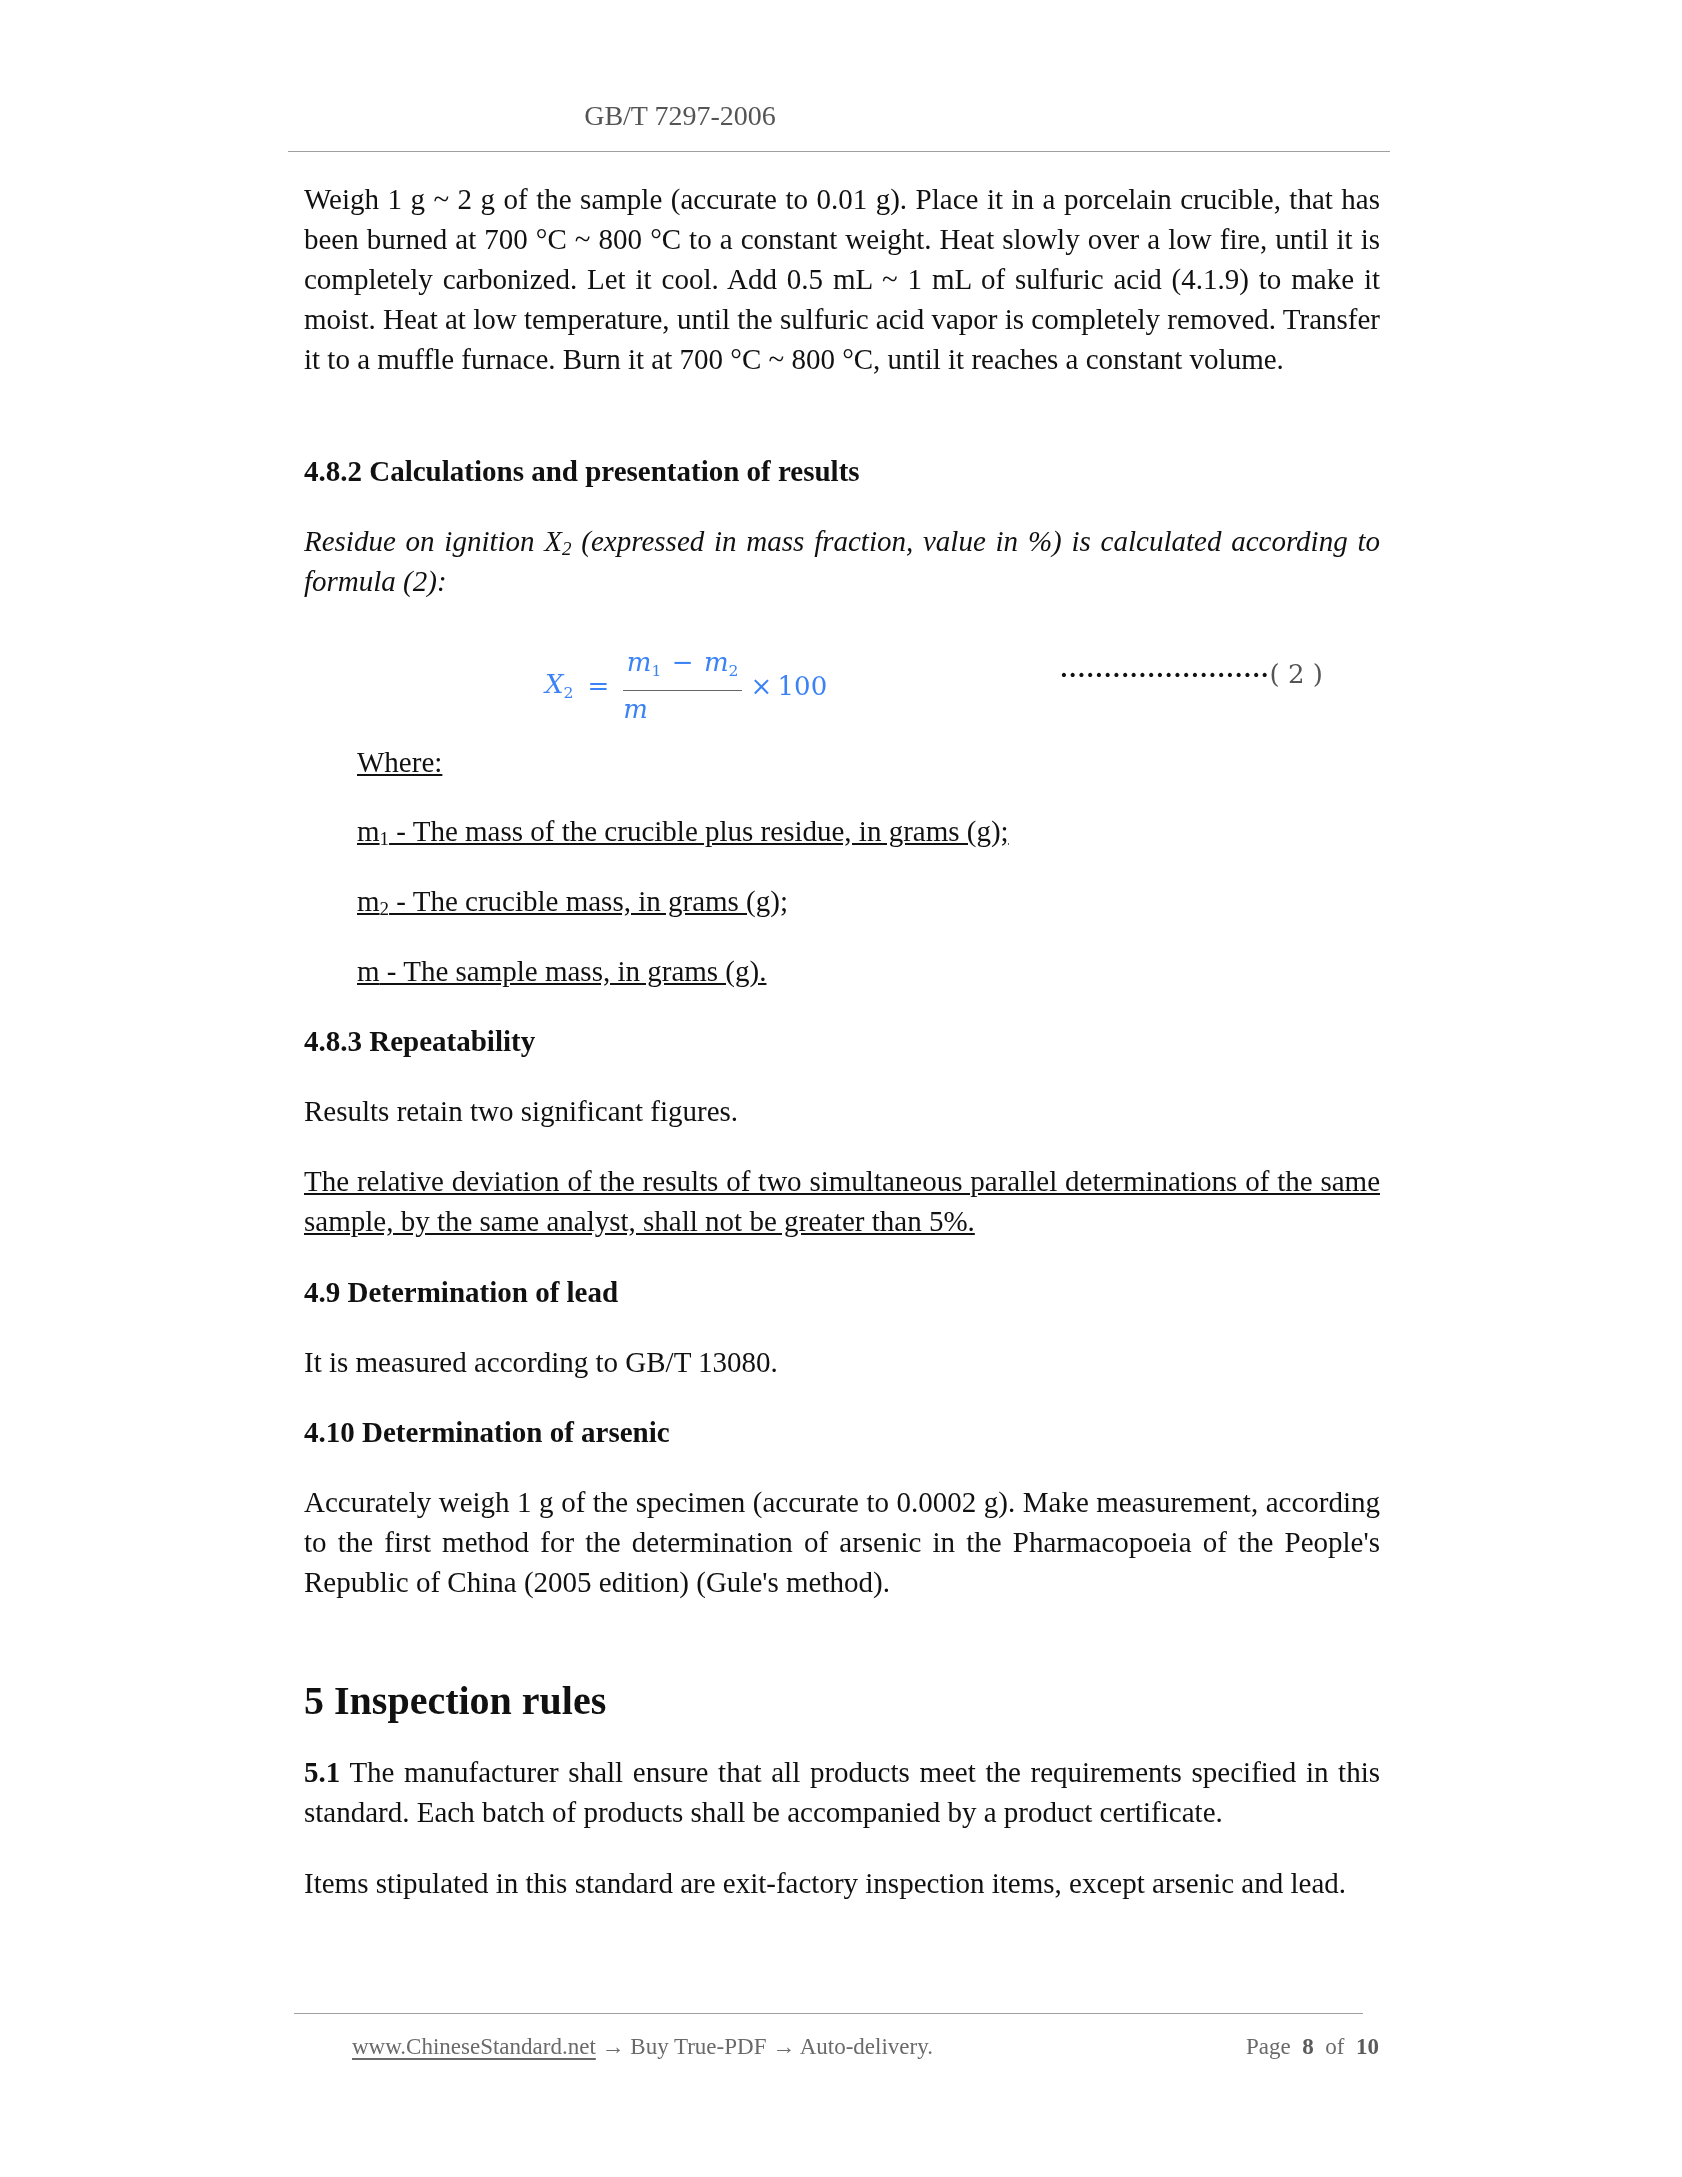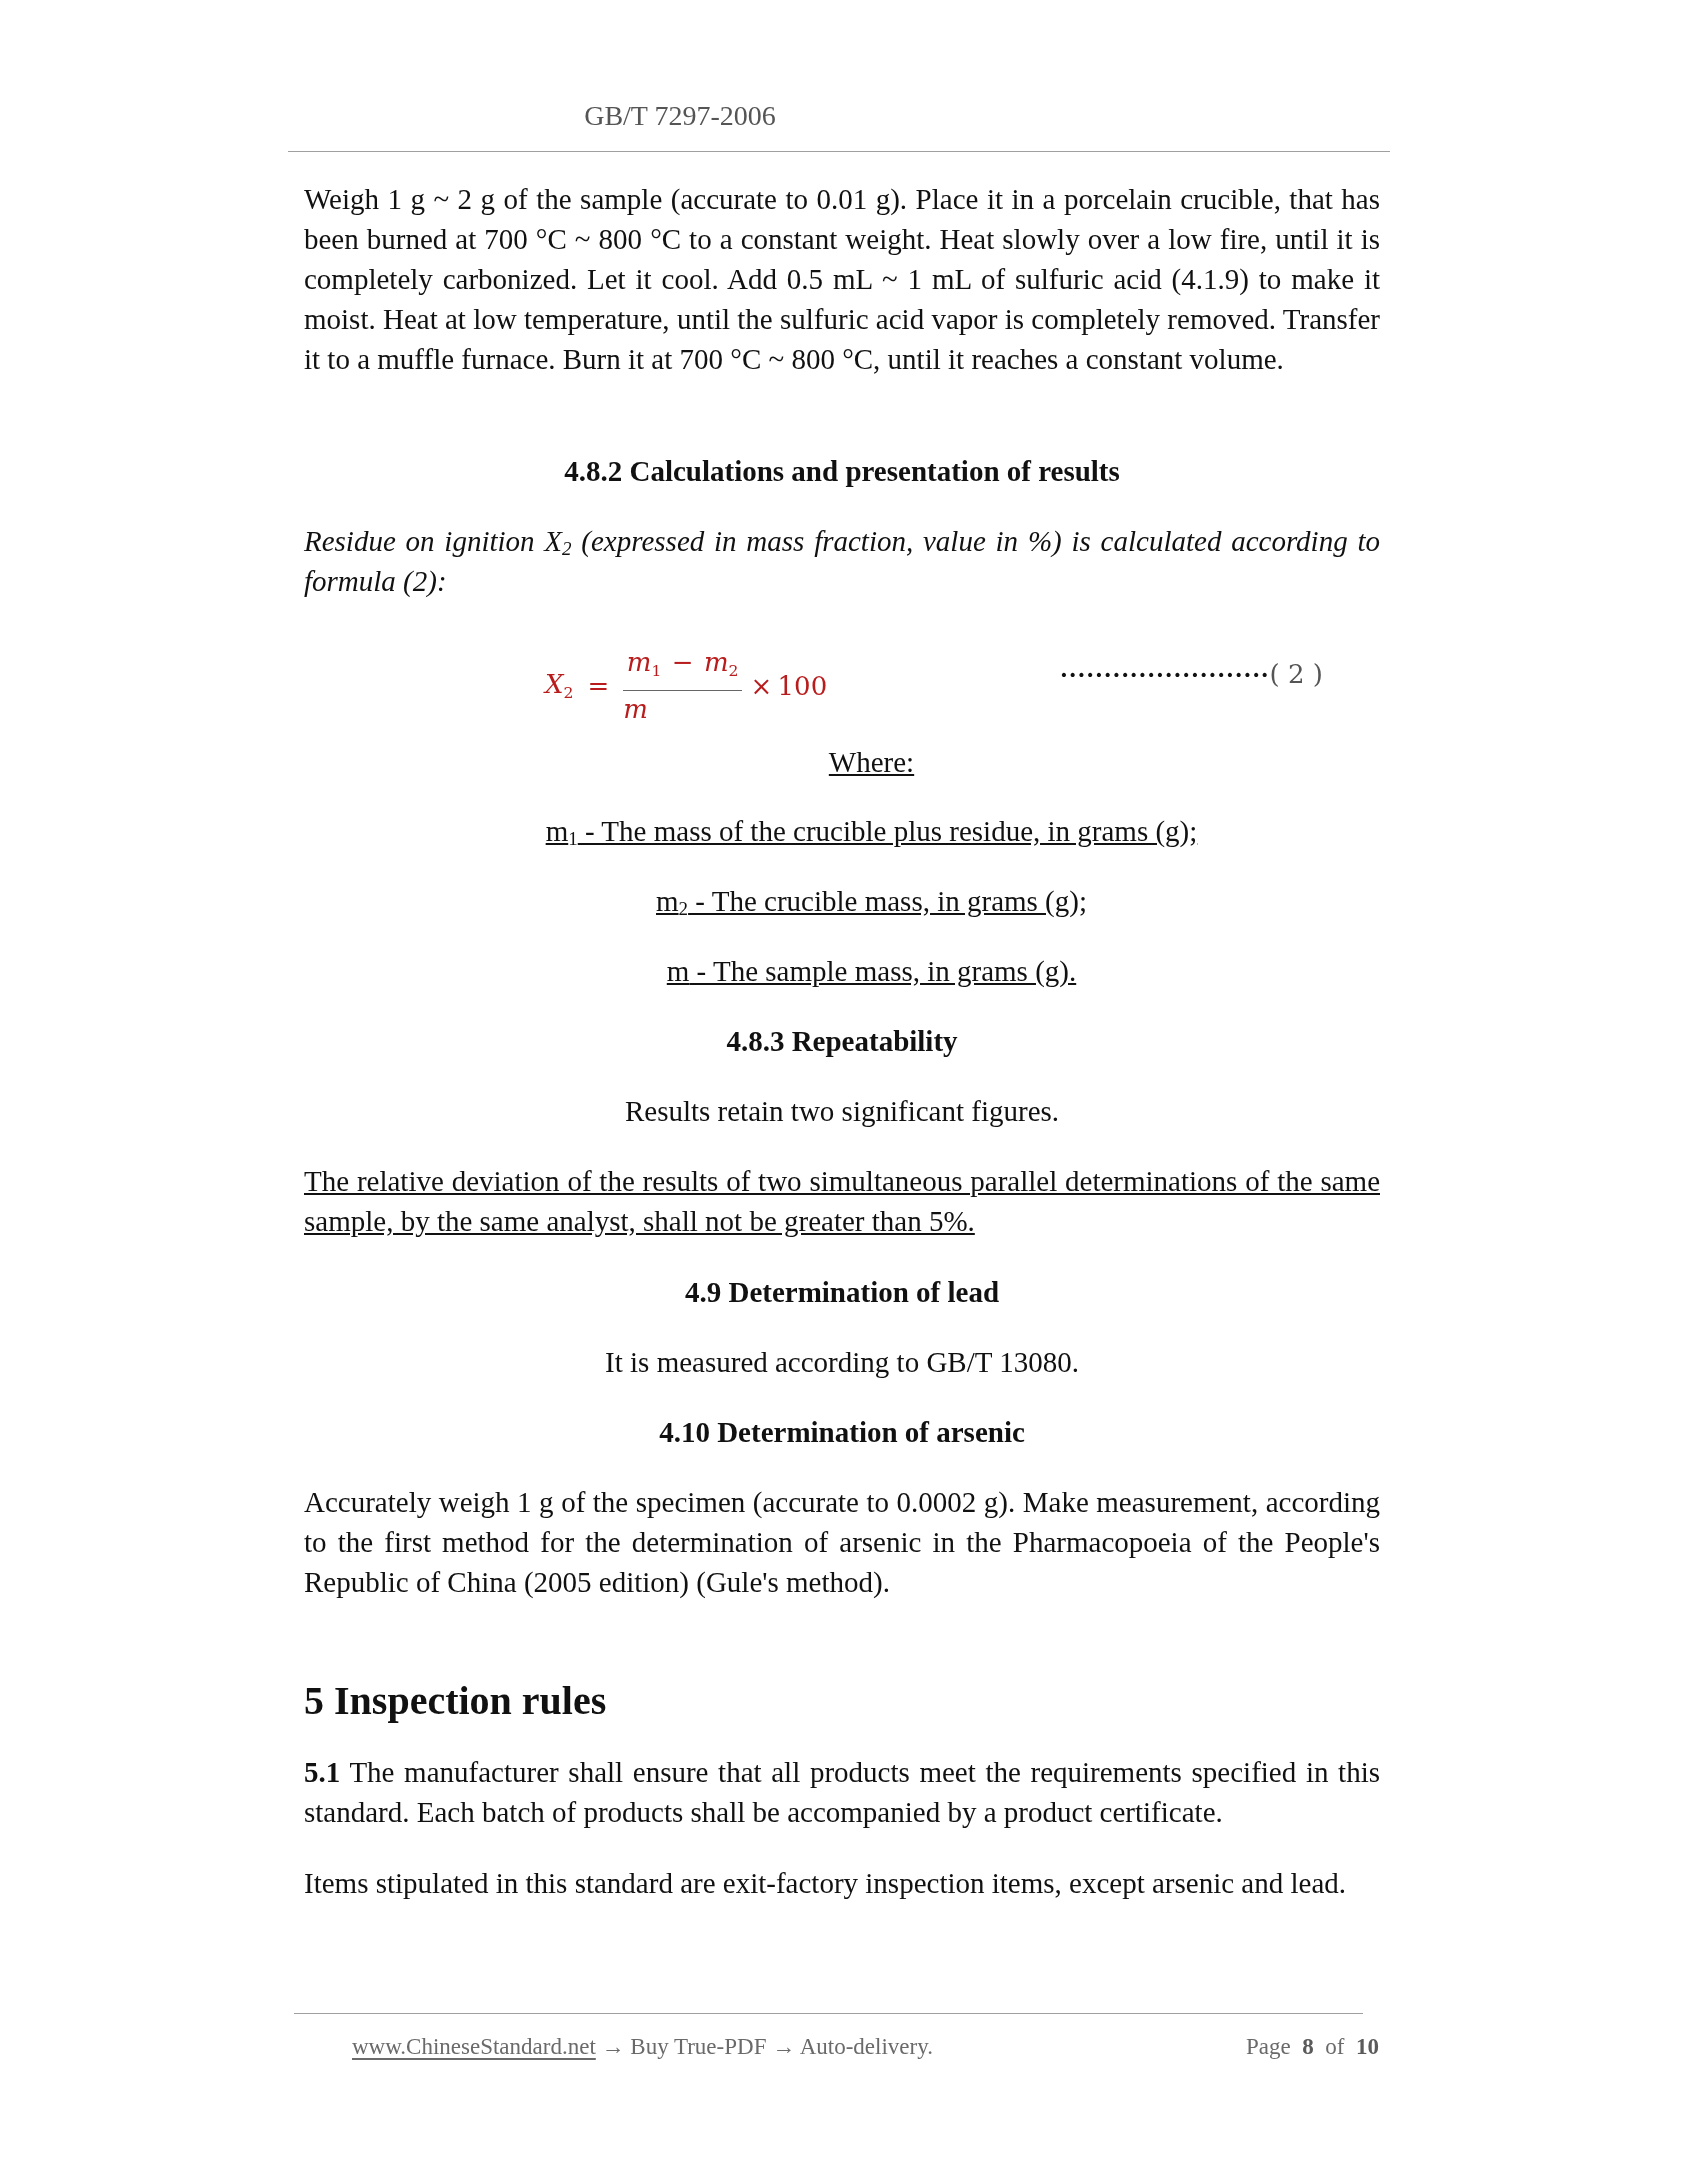--- a/index.html
+++ b/index.html
@@ -32,33 +32,32 @@
     }
     .header-rule { left: 288px; width: 1102px; top: 151px; }
     .footer-rule { left: 294px; width: 1069px; top: 2013px; }
 
     .block {
       position: absolute;
       left: 304px;
       width: 1076px;
       font-size: 29px;
       line-height: 40px;
-      text-align: center;
     }
     .justify { text-align: justify; text-align-last: left; }
     .bold { font-weight: bold; }
     .indent { left: 357px; width: 1029px; text-decoration: underline; }
     sub.lo { font-size: 19px; vertical-align: -3.5px; line-height: 0; }
 
     .formula {
       position: absolute;
       left: 545px;
       top: 647px;
       height: 78px;
-      color: #b91c1c;
+      color: #3b82f6;
       font-family: "DejaVu Serif", "Liberation Serif", serif;
       font-size: 26px;
       display: flex;
       align-items: center;
     }
     .formula .var { font-style: italic; }
     .formula .sub { font-size: 15.6px; vertical-align: -5.2px; font-style: normal; }
     .formula .op { margin: 0 14px; }
     .frac {
       display: inline-flex;

